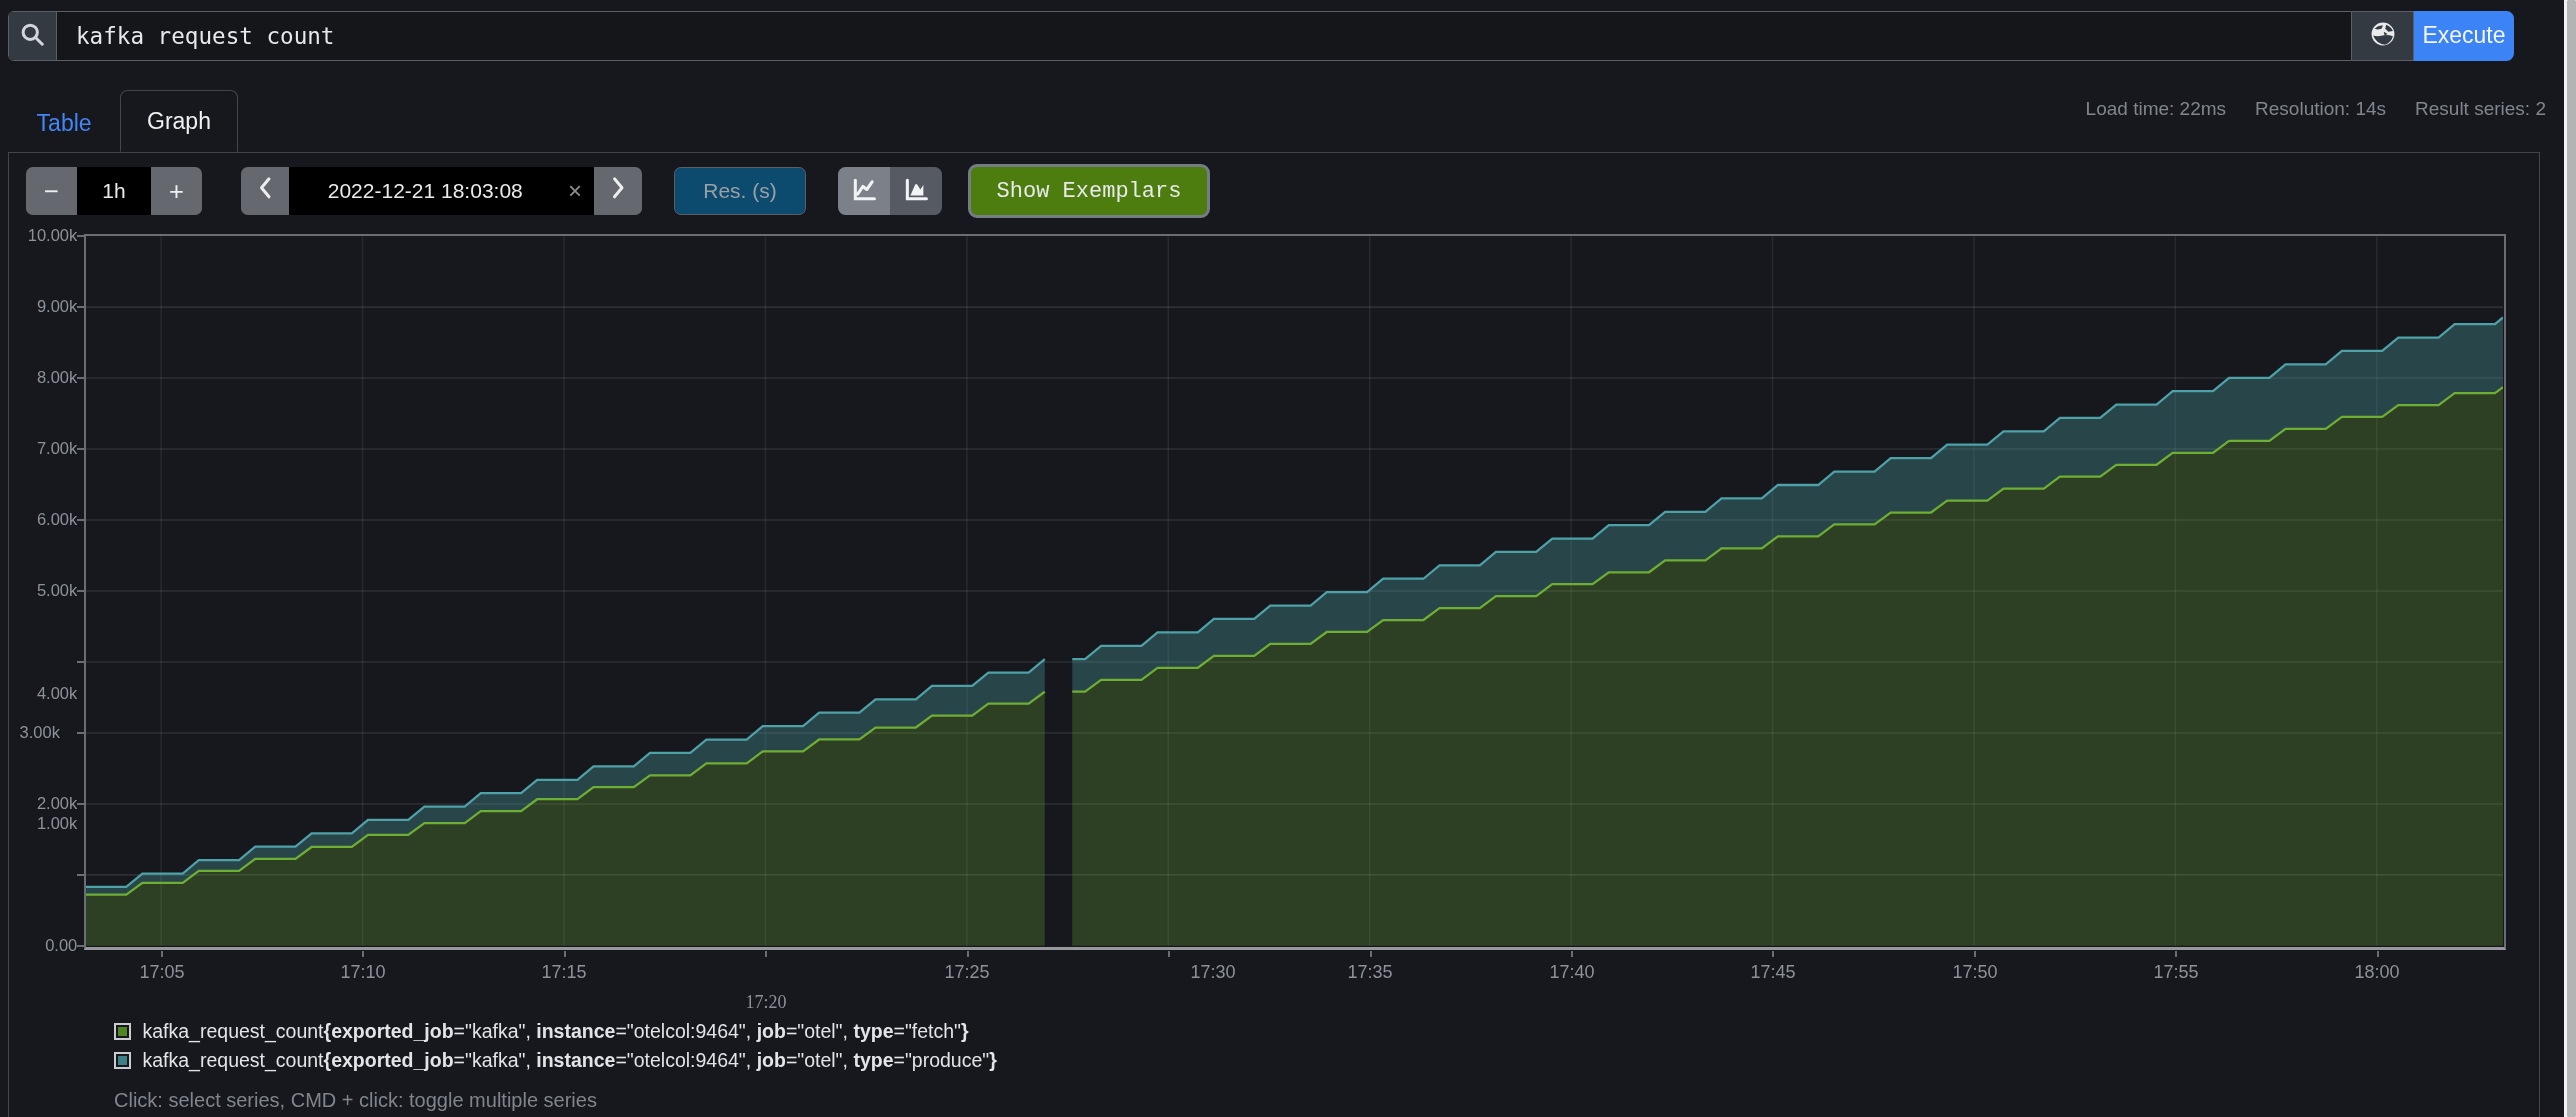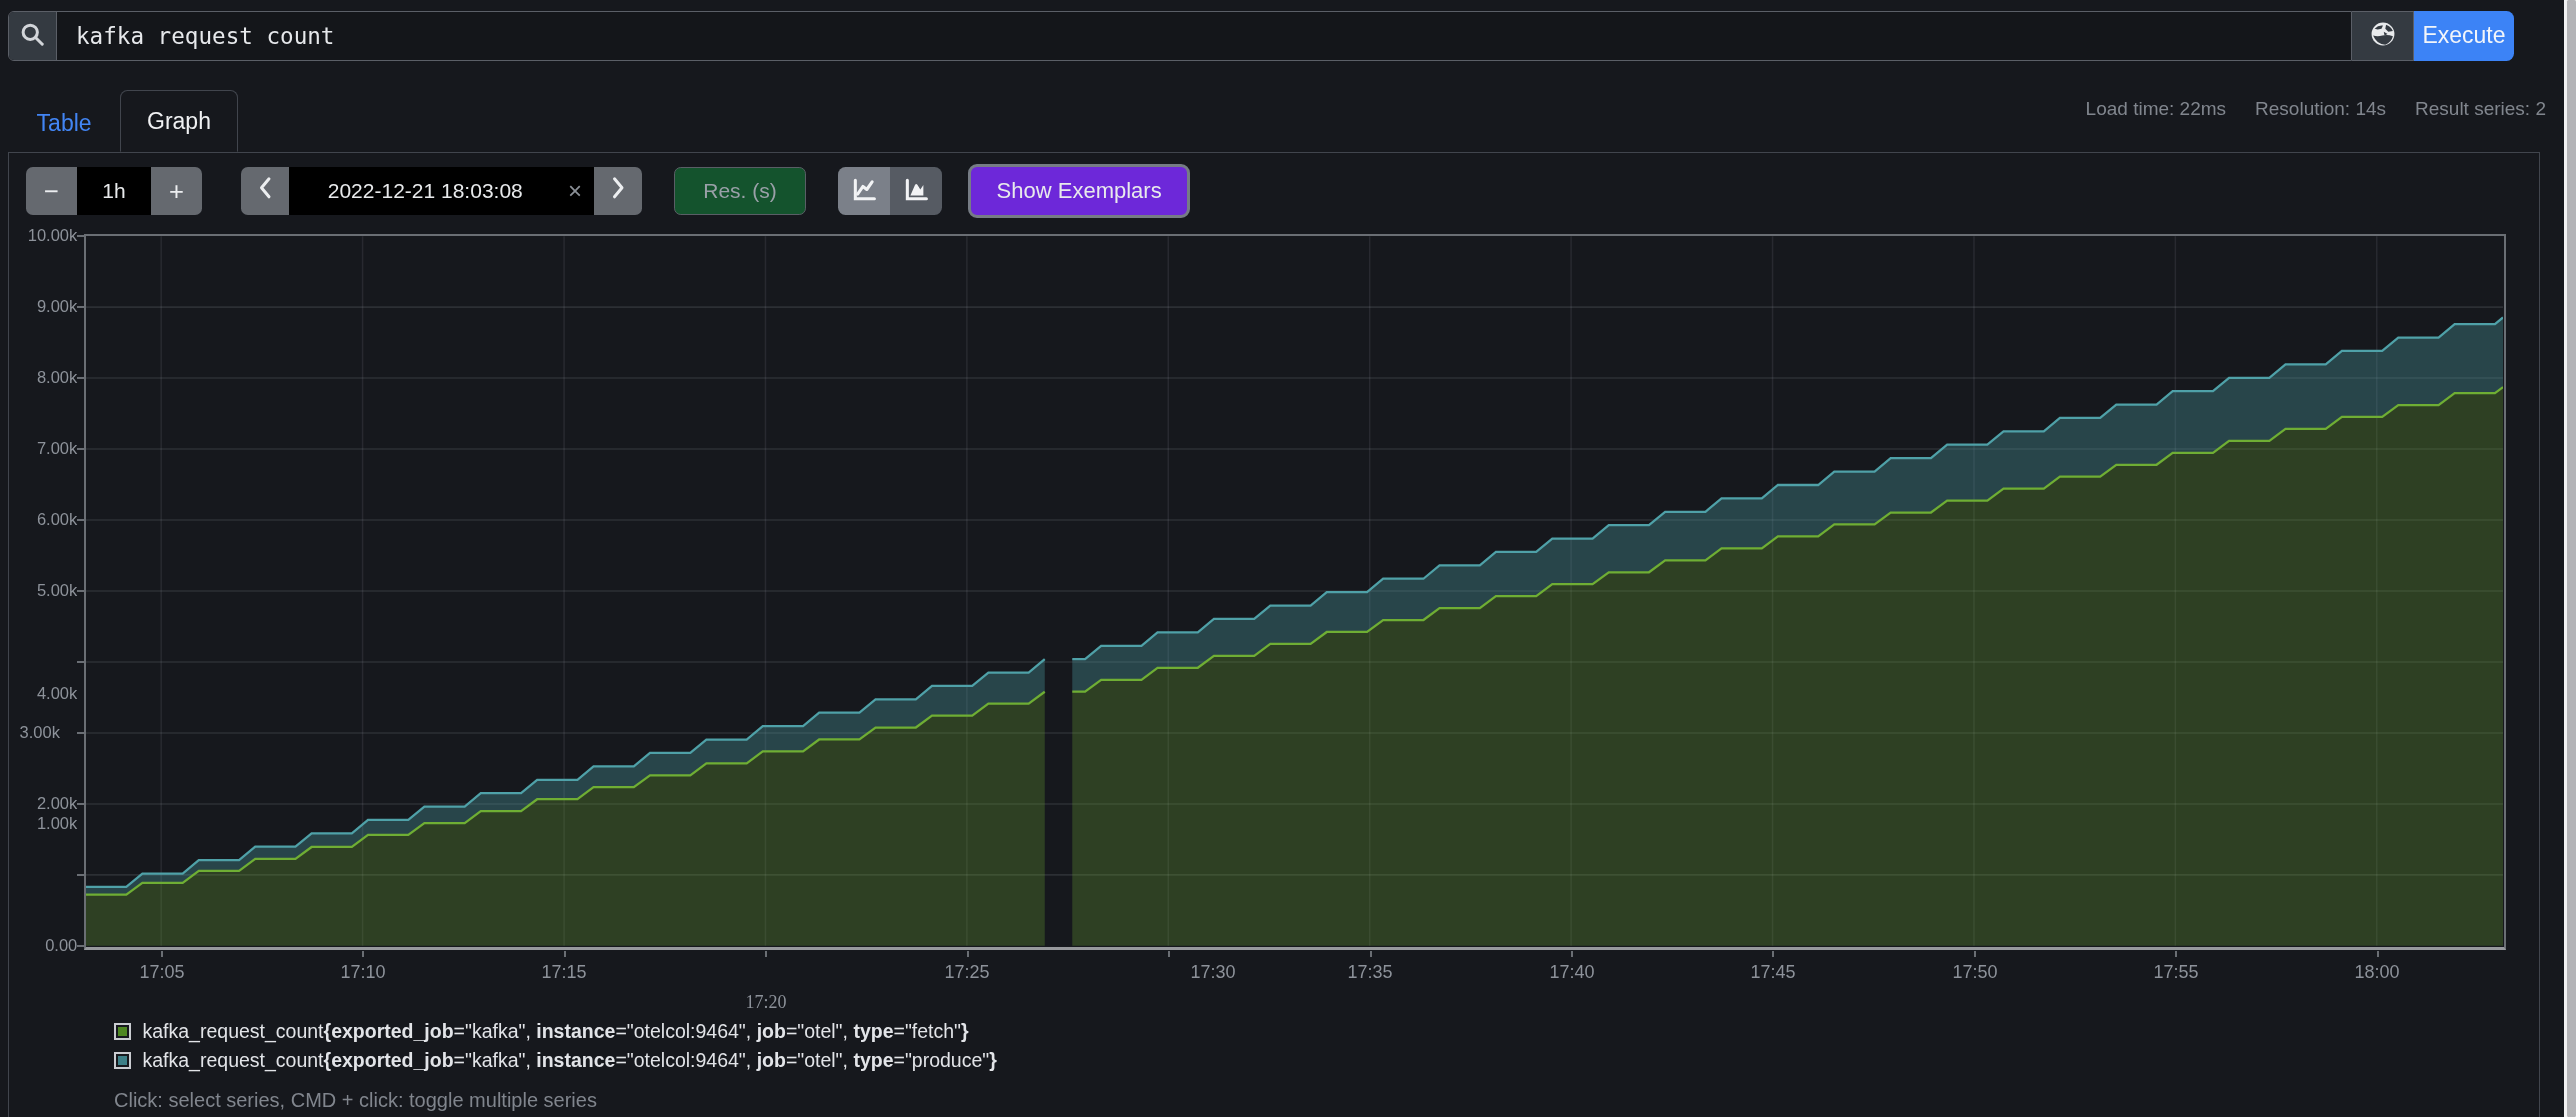--- a/index.html
+++ b/index.html
@@ -71,33 +71,33 @@
   }
   .inp-range { width:74px; }
   .date-wrap { position:relative; width:305px; background:#000; display:flex; align-items:center; }
   .inp-date  { width:100%; padding-right:40px; padding-left:7.5px; }
   .date-clear {
     position:absolute; right:12px; top:0; height:100%; display:flex; align-items:center;
     color:#8b9097; font-size:24px; cursor:pointer;
   }
   .inp-res {
     position:absolute; left:674px; top:167px; width:132px; height:48px;
-    background:#14532d; border:0.8px solid #5a5e66; border-radius:6.8px; outline:none;
+    background:#0c4a6e; border:0.8px solid #5a5e66; border-radius:6.8px; outline:none;
     color:#9aa0a8; font-size:21px; text-align:center; z-index:2;
     font-family:"Liberation Sans",sans-serif;
   }
   .inp-res::placeholder { color:#9aa0a8; opacity:1; }
   .toggle-grp { position:absolute; left:838px; top:167px; height:48px; display:flex; border-radius:7.5px; overflow:hidden; z-index:2; }
   .toggle-btn { width:52px; height:100%; border:none; display:flex; align-items:center; justify-content:center; cursor:pointer; }
   .toggle-line { background:#7b8089; }
   .toggle-stacked { background:#565b63; }
   .exemplars-btn {
     position:absolute; left:968px; top:164px; height:54px; padding:0 25.6px; z-index:2;
-    background:#6d28d9; border:3px solid #767c85; border-radius:9px;
-    color:#e8eaec; font-size:22px; cursor:pointer; font-family:Liberation Sans, sans-serif;
+    background:#4d7c0f; border:3px solid #767c85; border-radius:9px;
+    color:#e8eaec; font-size:22px; cursor:pointer; font-family:Liberation Mono, monospace;
   }
   
   .plot-frame {
     position:absolute; left:84px; top:234px; width:2422px; height:716px;
     border:2.3px solid #6a6e74; border-bottom:3.8px solid #97999d; z-index:2; pointer-events:none;
   }
   .chart-svg { position:absolute; left:86px; top:236px; z-index:1; }
   .ylab { position:absolute; width:75px; text-align:right; font-size:16.5px; color:#8d929a; z-index:2; }
   .xlab { position:absolute; width:90px; text-align:center; font-size:18px; color:#8d929a; z-index:2; }
   .ytick { position:absolute; width:7.5px; height:1.5px; background:#6a6e74; z-index:2; }

